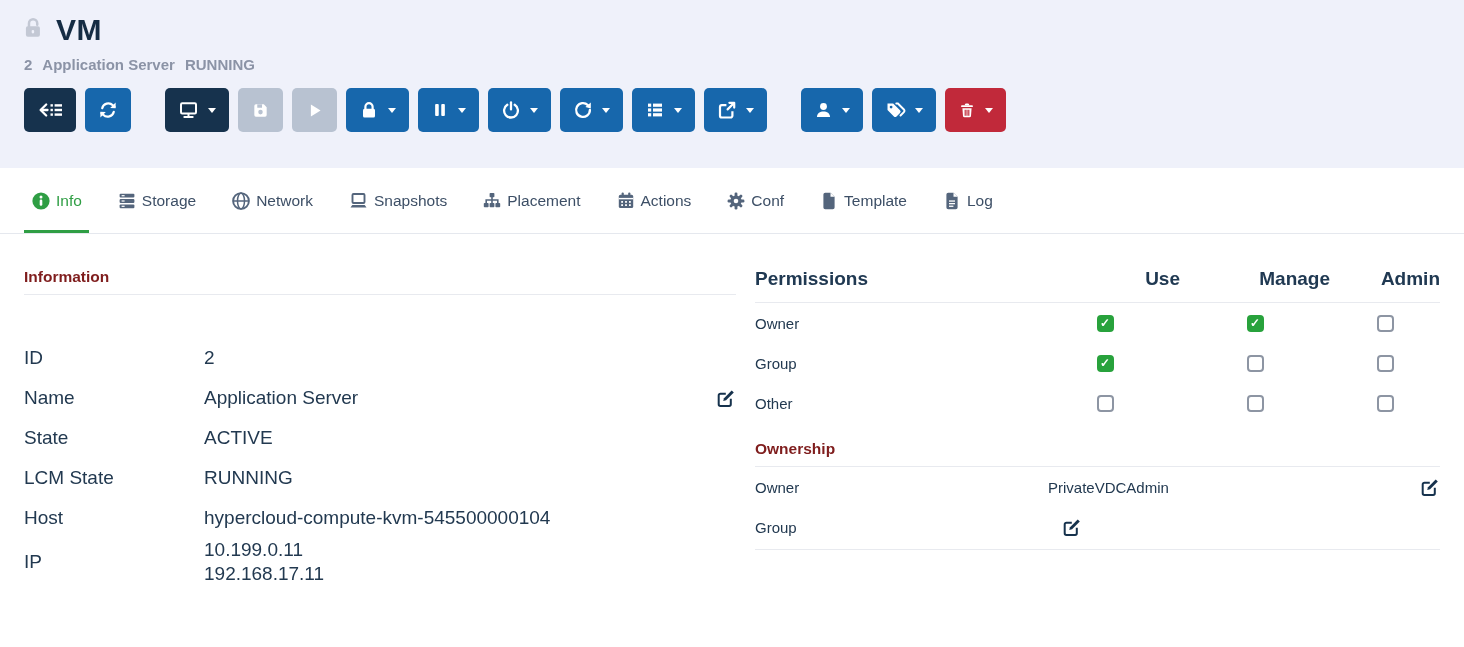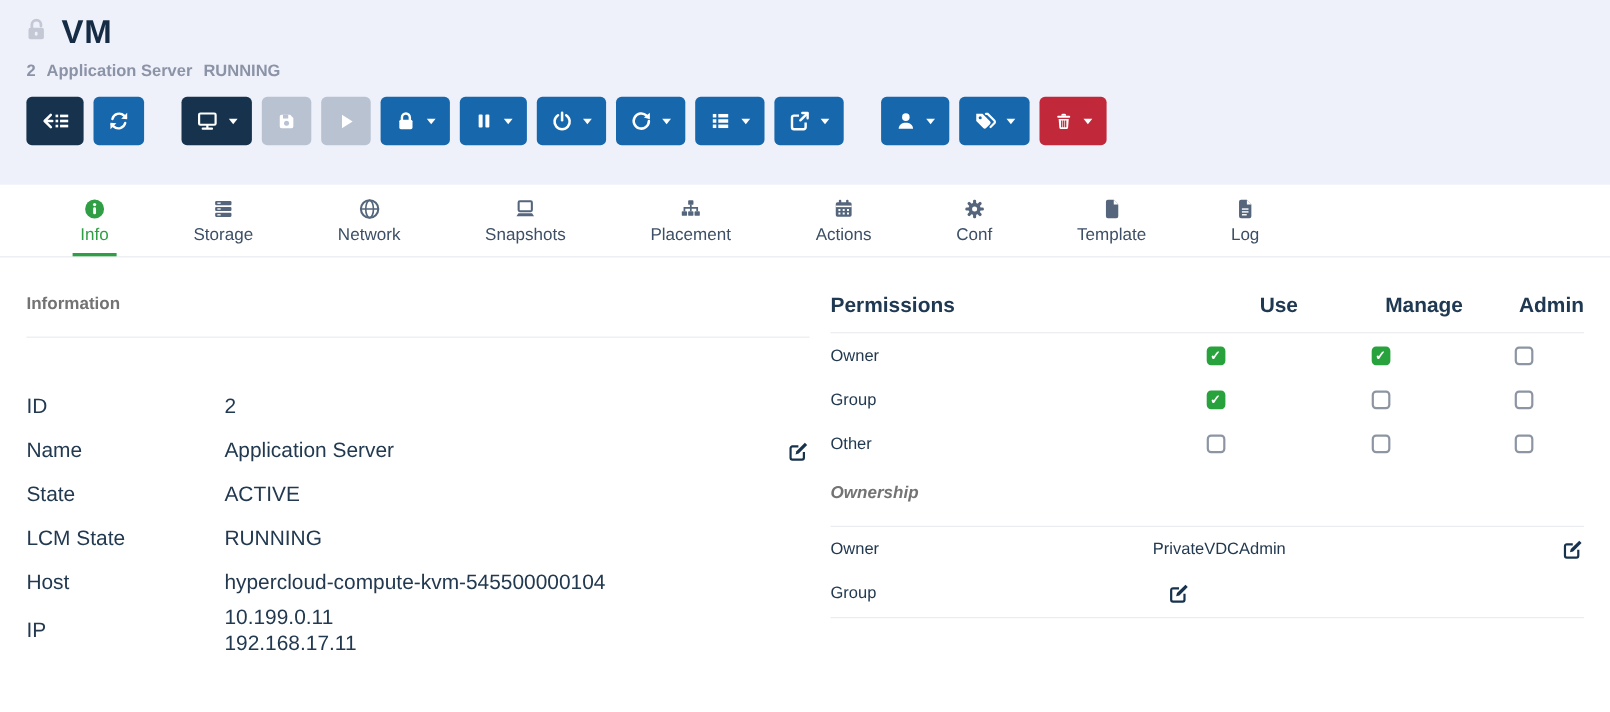--- a/index.html
+++ b/index.html
@@ -22,43 +22,43 @@
   .btn.blue { background: #1767ac; }
   .btn.disabled { background: #b8c2d1; cursor: default; }
   .btn.red { background: #c1293a; }
   .btn svg { display: block; }
   .btn.disabled .cut { fill: #b8c2d1; }
   .btn.red .cutline { stroke: #c1293a; }
   .caret { width: 0; height: 0; border-left: 4.5px solid transparent; border-right: 4.5px solid transparent; border-top: 5.5px solid #ffffff; }
   .group-gap { width: 25px; }
   .tabsbar { height: 66px; background: #fff; border-bottom: 1px solid #e5e8ee; display: flex; padding-left: 24px; }
   .tab {
-    display: flex; flex-direction: column; align-items: center; justify-content: center; gap: 5px;
+    display: flex; flex-direction: row; align-items: center; justify-content: center; gap: 5px;
     padding: 4px 7px 0; margin-right: 21px; color: #3d4f66; font-size: 15.5px;
-    border-bottom: 3px solid transparent; cursor: pointer; margin-left: 42px;
+    border-bottom: 3px solid transparent; cursor: pointer;
   }
   .tab .ticon { color: #54657c; height: 20px; display: flex; }
   .tab.active { color: #2f9e44; border-bottom-color: #2f9e44; }
   .tab.active .ticon { color: #2f9e44; }
   .content { display: flex; padding: 0 24px; }
   .panel-left { width: 712px; margin-right: 19px; }
   .panel-right { flex: 1; }
-  .sec-h { font-size: 15.5px; font-weight: bold; color: #737373; padding: 34px 0 20px; border-bottom: 1px solid #e8eaef; }
+  .sec-h { font-size: 15.5px; font-weight: bold; color: #7f1d1d; padding: 34px 0 8px; border-bottom: 1px solid #e8eaef; }
   .spacer { height: 43px; }
   .irow { display: grid; grid-template-columns: 180px 1fr 34px; align-items: center; min-height: 40px; font-size: 19px; }
   .irow .multiline div { line-height: 24px; }
   .phead { display: grid; grid-template-columns: 1fr 150px 150px 110px; align-items: end;
     padding: 34px 0 12px; border-bottom: 1px solid #e8eaef; font-weight: bold; font-size: 19px; color: #203952; }
   .phead .colh { text-align: right; }
   .prow { display: grid; grid-template-columns: 1fr 150px 150px 110px; align-items: center; height: 40px; font-size: 15px; }
   .pcell { display: flex; justify-content: center; }
   .checkbox { width: 17px; height: 17px; border: 2px solid #8d95a3; border-radius: 4px; background: #fff; position: relative; cursor: pointer; }
   .checkbox.checked { background: #28a23c; border-color: #28a23c; }
   .checkbox.checked::after { content: "✓"; color: #fff; position: absolute; inset: 0; display: flex; align-items: center; justify-content: center; font-size: 12px; font-weight: bold; }
-  .ohead { padding-top: 17px; font-style: italic; }
+  .ohead { padding-top: 17px; }
   .own-rows { border-bottom: 1px solid #e8eaef; padding-bottom: 2px; }
   .orow { display: grid; grid-template-columns: 293px 1fr 34px; align-items: center; height: 40px; font-size: 15px; }
   .editbtn { background: none; border: none; padding: 0; color: #16324d; cursor: pointer; display: flex; justify-content: flex-end; width: 34px; }
 </style>
 </head>
 <body>
 
 <div class="topband">
   <div class="header">
     <div class="title-row">

